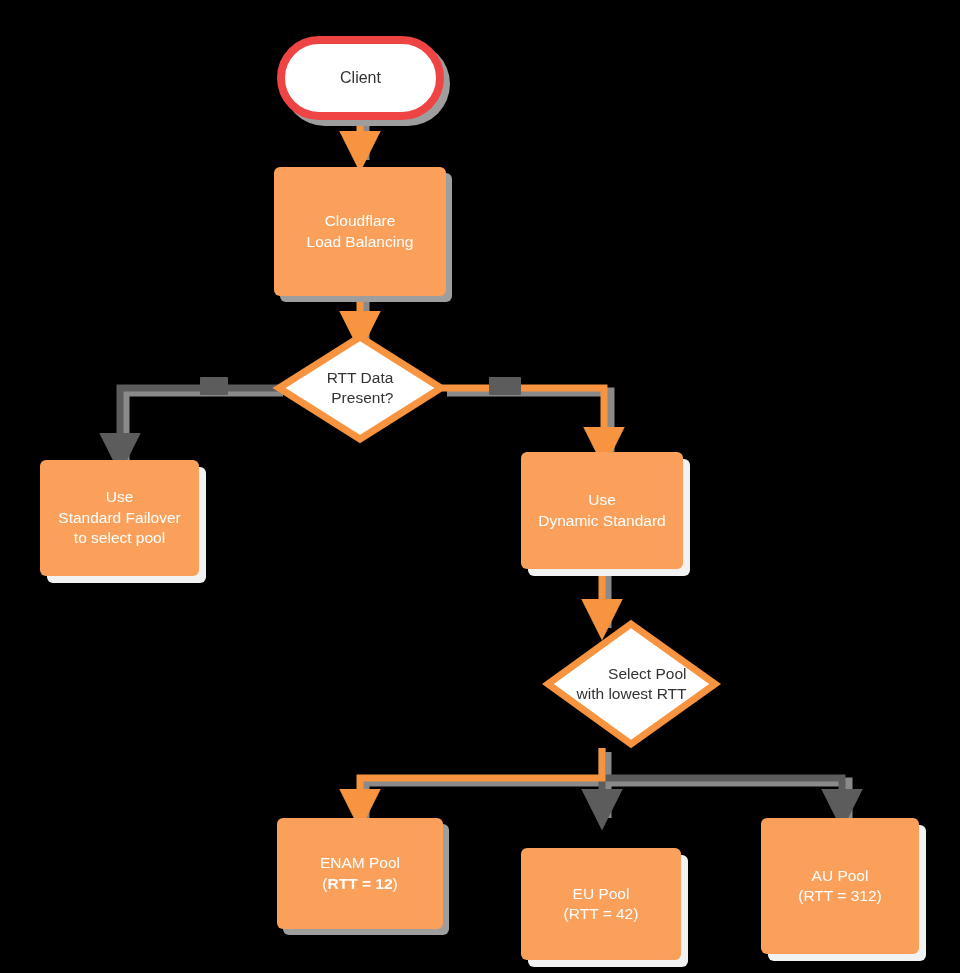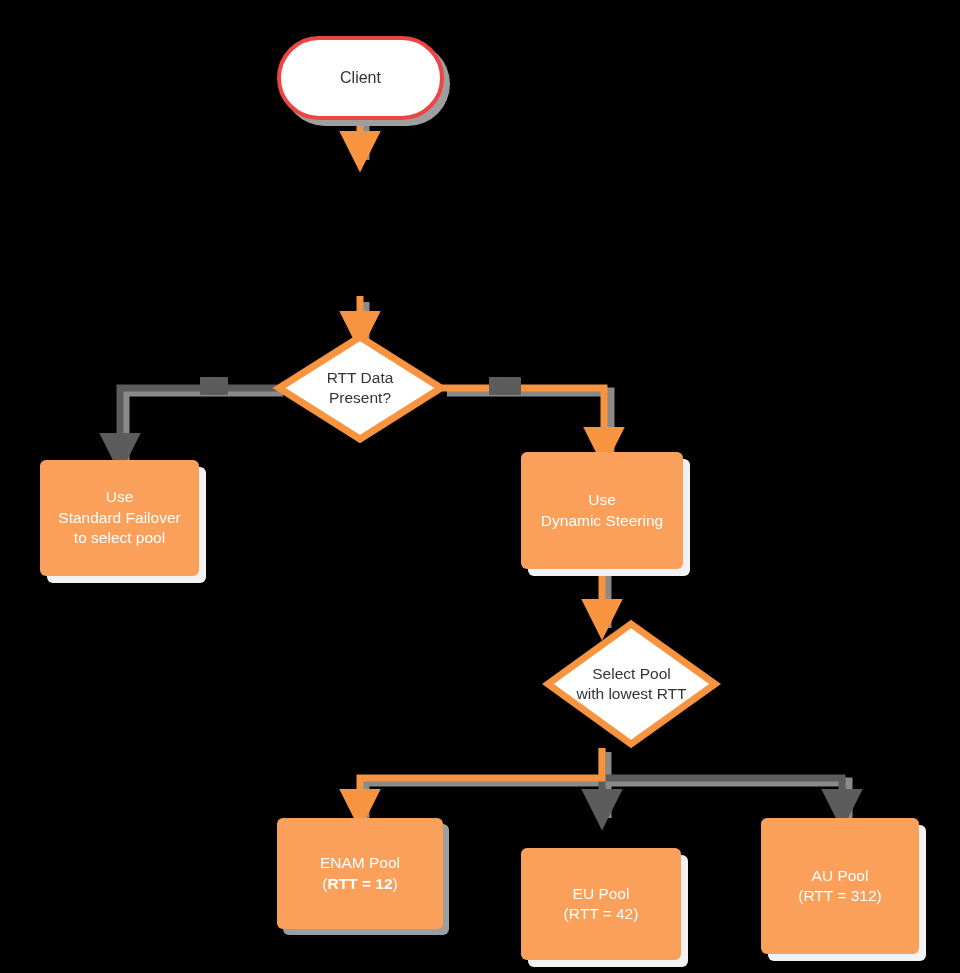--- a/index.html
+++ b/index.html
@@ -36,21 +36,21 @@
     border-radius: 6px;
     color: #FFFFFF;
     font-size: 15.5px;
     box-shadow: 6px 6px 0 0 #9E9E9E;
   }
   .node-process.light-shadow {
     box-shadow: 7px 7px 0 0 #F2F2F2;
   }
   .node-stadium {
     background: #FFFFFF;
-    border: 4px solid #ef4444;
+    border: 8px solid #ef4444;
     border-radius: 70px;
     color: #333333;
     font-size: 16px;
     box-shadow: 6px 6px 0 0 #9E9E9E;
     text-align: right;
   }
   .decision-wrap {
     position: absolute;
   }
   .decision-wrap svg {
@@ -61,21 +61,21 @@
   }
   .decision-label {
     position: absolute;
     left: 0;
     top: 0;
     width: 100%;
     height: 100%;
     display: flex;
     align-items: center;
     justify-content: center;
-    text-align: center;
+    text-align: right;
     color: #333333;
     font-size: 15.5px;
     line-height: 1.3;
     font-family: "Liberation Sans", sans-serif;
   }
   .edge-label {
     position: absolute;
     background: #5C5C5C;
     color: #5C5C5C;
     font-size: 11px;
@@ -128,20 +128,26 @@
 
     <path d="M 602 778 L 842 778 L 842 820" stroke="#5C5C5C" stroke-width="7" fill="none" marker-end="url(#arrow-gray)"></path>
 
     <path d="M 602 748 L 602 778 L 360 778 L 360 820" stroke="#F8943F" stroke-width="7" fill="none" marker-end="url(#arrow-orange)"></path>
   </svg>
 
   <div class="node node-stadium" style="left:277px; top:36px; width:167px; height:84px;">
     <span>Client</span>
   </div>
 
+  <div class="node node-process" style="left:274px; top:167px; width:172px; height:129px;">
+    <div>
+      <div>Cloudflare</div>
+      <div>Load Balancing</div>
+    </div>
+  </div>
 
   <div class="decision-wrap" style="left:275px; top:333px; width:170px; height:110px;">
     <svg width="170" height="110" viewBox="0 0 170 110">
       <polygon points="85,4 166,55 85,106 4,55" fill="#FFFFFF" stroke="#F8943F" stroke-width="7"></polygon>
     </svg>
     <div class="decision-label">
       <div>
         <div>RTT Data</div>
         <div>Present?</div>
       </div>
@@ -152,21 +158,21 @@
     <div>
       <div>Use</div>
       <div>Standard Failover</div>
       <div>to select pool</div>
     </div>
   </div>
 
   <div class="node node-process light-shadow" style="left:521px; top:452px; width:162px; height:117px;">
     <div>
       <div>Use</div>
-      <div>Dynamic Steering</div>
+      <div>Dynamic Standard</div>
     </div>
   </div>
 
   <div class="decision-wrap" style="left:544px; top:620px; width:175px; height:128px;">
     <svg width="175" height="128" viewBox="0 0 175 128">
       <polygon points="87,4 171,64 87,124 4,64" fill="#FFFFFF" stroke="#F8943F" stroke-width="7"></polygon>
     </svg>
     <div class="decision-label">
       <div>
         <div>Select Pool</div>

